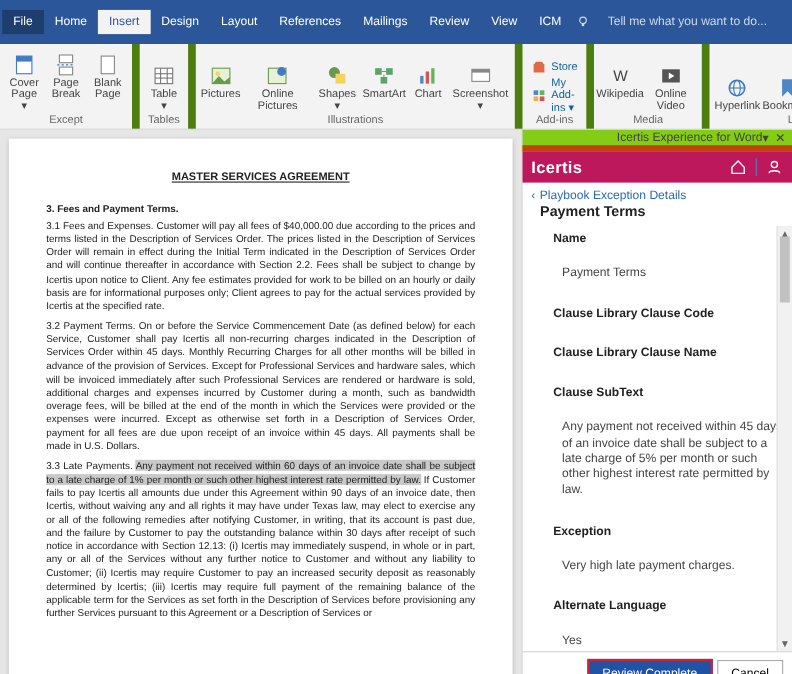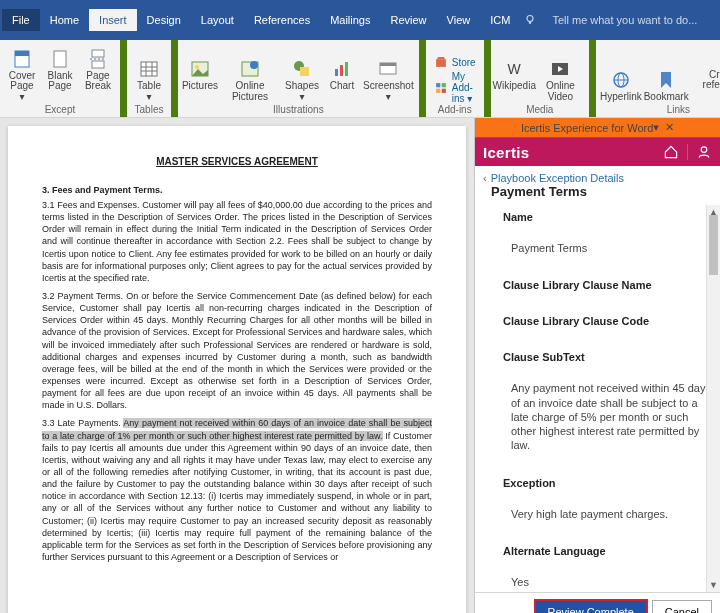--- a/index.html
+++ b/index.html
@@ -29,21 +29,21 @@
   .doc-area { flex: 1; background: #e6e6e6; padding: 8px 8px 0 8px; overflow: hidden; }
   .page { background: #fff; width: 100%; height: 100%; padding: 30px 34px 24px; box-shadow: 0 1px 4px rgba(0,0,0,.2); font-family: Calibri, sans-serif; font-size: 9px; color: #222; overflow: hidden; }
   .page h1 { text-align: center; text-decoration: underline; font-size: 10px; font-weight: bold; margin-bottom: 18px; }
   .page h2 { font-size: 9px; font-weight: bold; margin: 4px 0; }
   .page p { text-align: justify; margin-bottom: 6px; line-height: 1.35; }
   .sub-num { font-weight: normal; }
   .hl { background: #c9c9c9; }
 
   
   .pane { width: 246px; border-left: 1px solid #c8c8c8; display: flex; flex-direction: column; background: #fff; }
-  .pane-title { height: 20px; border-bottom: 1px solid #c2410c; display: flex; align-items: center; justify-content: center; padding: 0 6px; font-size: 11px; color: #444; background: #f97316; }
+  .pane-title { height: 20px; border-bottom: 6px solid #c2410c; display: flex; align-items: center; justify-content: flex-end; padding: 0 6px; font-size: 11px; color: #444; background: #84cc16; }
   .pane-title-ctrls { display: flex; gap: 6px; }
   .pane-header { height: 28px; background: #be185d; color: #fff; display: flex; align-items: center; justify-content: space-between; padding: 0 8px; }
   .brand { font-size: 15px; font-weight: 600; letter-spacing: .3px; }
   .pane-hicons { display: flex; gap: 8px; }
   .pane-back { display: flex; align-items: center; gap: 4px; padding: 6px 8px 0; font-size: 11px; color: #2b6cb0; cursor: pointer; }
   .pane-h2 { font-size: 13px; font-weight: 600; padding: 0 12px 6px 16px; color: #222; }
   .pane-body { flex: 1; overflow: hidden; position: relative; padding: 0 6px 0 12px; }
   .pane-scroll { display: flex; flex-direction: column; gap: 18px; margin-left: 16px; }
   .field-label { font-size: 11px; font-weight: 600; color: #222; margin-top: 6px; }
   .field-value { font-size: 11px; color: #444; padding-left: 8px; line-height: 1.3; }
@@ -89,34 +89,34 @@
             <svg viewBox="0 0 20 20">
               <rect x="3" y="2" width="14" height="16" fill="#fff" stroke="#3f7cc4"></rect>
               <rect x="3" y="2" width="14" height="5" fill="#3f7cc4"></rect>
             </svg>
           </span>
           <span class="lbl">Cover Page ▾</span>
         </div>
       <div class="rbtn">
           <span class="ico">
             <svg viewBox="0 0 20 20">
-              <rect x="4" y="2" width="12" height="16" fill="#fff" stroke="#888"></rect>
-            </svg>
-          </span>
-          <span class="lbl">Blank Page</span>
-        </div>
-      <div class="rbtn">
-          <span class="ico">
-            <svg viewBox="0 0 20 20">
               <rect x="4" y="1" width="12" height="7" fill="#fff" stroke="#888"></rect>
               <rect x="4" y="12" width="12" height="7" fill="#fff" stroke="#888"></rect>
               <line x1="2" y1="10" x2="18" y2="10" stroke="#3f7cc4" stroke-dasharray="2"></line>
             </svg>
           </span>
           <span class="lbl">Page Break</span>
+        </div>
+      <div class="rbtn">
+          <span class="ico">
+            <svg viewBox="0 0 20 20">
+              <rect x="4" y="2" width="12" height="16" fill="#fff" stroke="#888"></rect>
+            </svg>
+          </span>
+          <span class="lbl">Blank Page</span>
         </div>
     </div>
     <div class="rgroup-label">Except</div>
   </div>
   <div class="rgroup">
     <div class="rgroup-items">
       <div class="rbtn">
           <span class="ico">
             <svg viewBox="0 0 20 20">
               <rect x="2" y="3" width="16" height="14" fill="#fff" stroke="#777"></rect>
@@ -153,20 +153,32 @@
           <span class="lbl">Online Pictures</span>
         </div>
       <div class="rbtn">
           <span class="ico">
             <svg viewBox="0 0 20 20">
               <circle cx="7" cy="7" r="5" fill="#6a994e"></circle>
               <rect x="8" y="8" width="9" height="9" fill="#f4d35e"></rect>
             </svg>
           </span>
           <span class="lbl">Shapes ▾</span>
+        </div>
+      <div class="rbtn">
+          <span class="ico">
+            <svg viewBox="0 0 20 20">
+              <rect x="2" y="3" width="6" height="6" fill="#5aa469"></rect>
+              <rect x="12" y="3" width="6" height="6" fill="#5aa469"></rect>
+              <rect x="7" y="11" width="6" height="6" fill="#5aa469"></rect>
+              <line x1="8" y1="6" x2="12" y2="6" stroke="#888"></line>
+              <line x1="10" y1="9" x2="10" y2="11" stroke="#888"></line>
+            </svg>
+          </span>
+          <span class="lbl">SmartArt</span>
         </div>
       <div class="rbtn">
           <span class="ico">
             <svg viewBox="0 0 20 20">
               <rect x="3" y="10" width="3" height="7" fill="#4f86c6"></rect>
               <rect x="8" y="6" width="3" height="11" fill="#d9534f"></rect>
               <rect x="13" y="3" width="3" height="14" fill="#5cb85c"></rect>
             </svg>
           </span>
           <span class="lbl">Chart</span>
@@ -297,22 +309,22 @@
     </div>
     <div class="pane-back">
       <span>‹</span>
       <span>Playbook Exception Details</span>
     </div>
     <div class="pane-h2">Payment Terms</div>
     <div class="pane-body">
       <div class="pane-scroll">
         <div class="field-label">Name</div>
         <div class="field-value">Payment Terms</div>
+        <div class="field-label">Clause Library Clause Code</div>
         <div class="field-label">Clause Library Clause Name</div>
-        <div class="field-label">Clause Library Clause Code</div>
         <div class="field-label">Clause SubText</div>
         <div class="field-value">Any payment not received within 45 days of an invoice date shall be subject to a late charge of 5% per month or such other highest interest rate permitted by law.</div>
         <div class="field-label">Exception</div>
         <div class="field-value">Very high late payment charges.</div>
         <div class="field-label">Alternate Language</div>
         <div class="field-value">Yes</div>
         <div class="field-label">Language Recommendation For Exception</div>
         <div class="field-value">Any payment not received within 60 days</div>
       </div>
       <div class="scrollbar">

